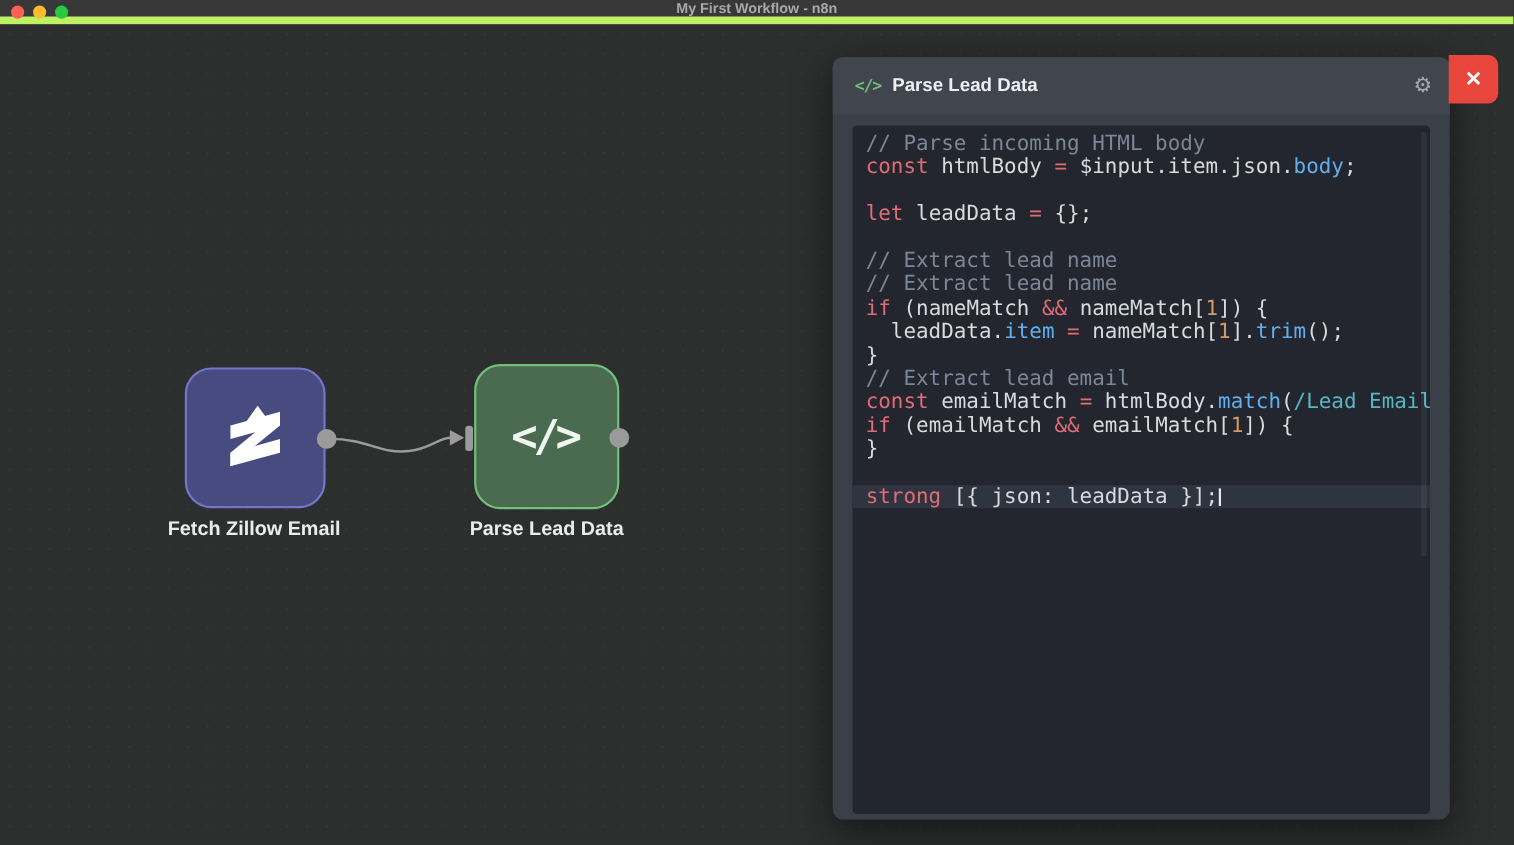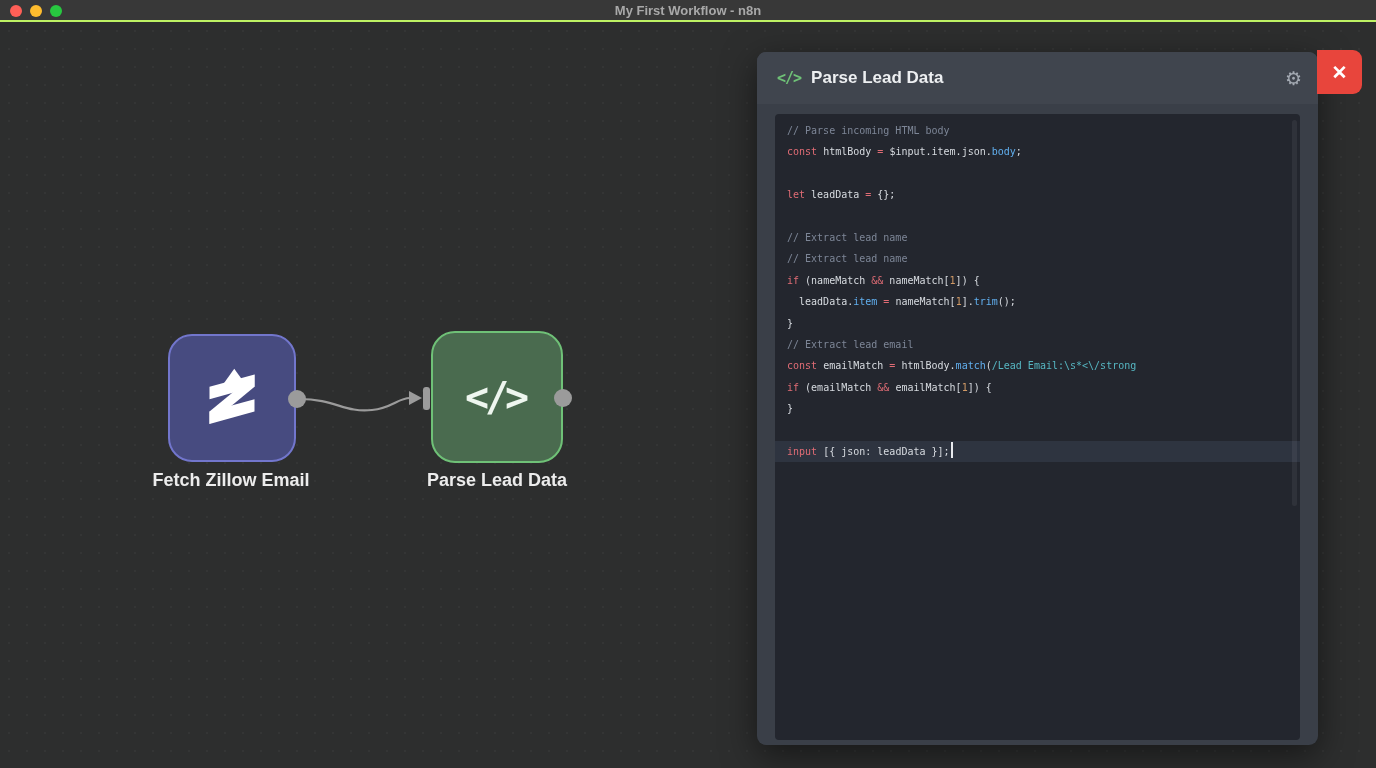--- a/index.html
+++ b/index.html
@@ -7,21 +7,21 @@
   body {
     position:relative;
     background:#2d2e2e;
     font-family:"Liberation Sans", sans-serif;
     -webkit-font-smoothing:antialiased;
   }
 
   
   .titlebar {
     position:absolute; left:0; top:0; width:1376px; height:22px;
-    background:#383838; border-bottom:2px solid #bef264;
+    background:#383838; border-bottom:7px solid #bef264;
     display:flex; align-items:center; justify-content:center;
     z-index:10;
   }
   .titlebar .title { font-size:13px; color:#a9a9a9; font-weight:600; }
   .lights { position:absolute; left:10px; top:5px; display:flex; gap:8px; }
   .light { width:12px; height:12px; border-radius:50%; }
   .light.red    { background:#ff5f57; }
   .light.yellow { background:#febc2e; }
   .light.green  { background:#28c840; }
 
@@ -96,21 +96,21 @@
   .panel-title { margin-left:10px; font-size:17px; font-weight:600; color:#edeff1; }
   .gear-btn {
     margin-left:auto; background:none; border:none; cursor:pointer;
     font-size:19px; color:#a3a9b2; line-height:1;
   }
 
   .editor {
     position:absolute; left:18px; right:18px; top:62px; bottom:5px;
     background:var(--editor-bg,#23262e); border-radius:4px;
     overflow:hidden; padding:6px 0;
-    font-family:"DejaVu Sans Mono", monospace; font-size:10px;
+    font-family:"DejaVu Sans Mono", monospace; font-size:19px;
   }
   .code-line {
     height:21.4px; line-height:21.4px; padding:0 12px;
     white-space:pre; color:var(--plain,#d7dbe0);
   }
   .code-line.active { background:var(--active-line,#2e3440); }
   .tok-comment { color:var(--comment,#7d8697); }
   .tok-kw      { color:var(--keyword,#e06c75); }
   .tok-op      { color:var(--operator,#e06c75); }
   .tok-prop    { color:var(--property,#61afef);margin-top:41px; }
@@ -189,21 +189,21 @@
         <div class="code-line"><span class="tok-comment">// Extract lead name</span></div>
         <div class="code-line"><span class="tok-comment">// Extract lead name</span></div>
         <div class="code-line"><span class="tok-kw">if</span><span class="tok-plain"> (nameMatch </span><span class="tok-op">&amp;&amp;</span><span class="tok-plain"> nameMatch[</span><span class="tok-num">1</span><span class="tok-plain">]) {</span></div>
         <div class="code-line"><span class="tok-plain">  leadData.</span><span class="tok-prop">item</span><span class="tok-plain"> </span><span class="tok-op">=</span><span class="tok-plain"> nameMatch[</span><span class="tok-num">1</span><span class="tok-plain">].</span><span class="tok-prop">trim</span><span class="tok-plain">();</span></div>
         <div class="code-line"><span class="tok-plain">}</span></div>
         <div class="code-line"><span class="tok-comment">// Extract lead email</span></div>
         <div class="code-line"><span class="tok-kw">const</span><span class="tok-plain"> emailMatch </span><span class="tok-op">=</span><span class="tok-plain"> htmlBody.</span><span class="tok-prop">match</span><span class="tok-plain">(</span><span class="tok-regex">/Lead Email:\s*&lt;\/strong</span></div>
         <div class="code-line"><span class="tok-kw">if</span><span class="tok-plain"> (emailMatch </span><span class="tok-op">&amp;&amp;</span><span class="tok-plain"> emailMatch[</span><span class="tok-num">1</span><span class="tok-plain">]) {</span></div>
         <div class="code-line"><span class="tok-plain">}</span></div>
         <div class="code-line">&nbsp;</div>
-        <div class="code-line active"><span class="tok-kw">input</span><span class="tok-plain"> [{ json: leadData }];</span><span class="cursor"></span></div>
+        <div class="code-line active"><span class="tok-kw">strong</span><span class="tok-plain"> [{ json: leadData }];</span><span class="cursor"></span></div>
       </div>
     <div class="scroll-thumb"></div>
   </div>
 </div>
 
 <button class="close-btn">
   <span>✕</span>
 </button>
 
 </body></html>

